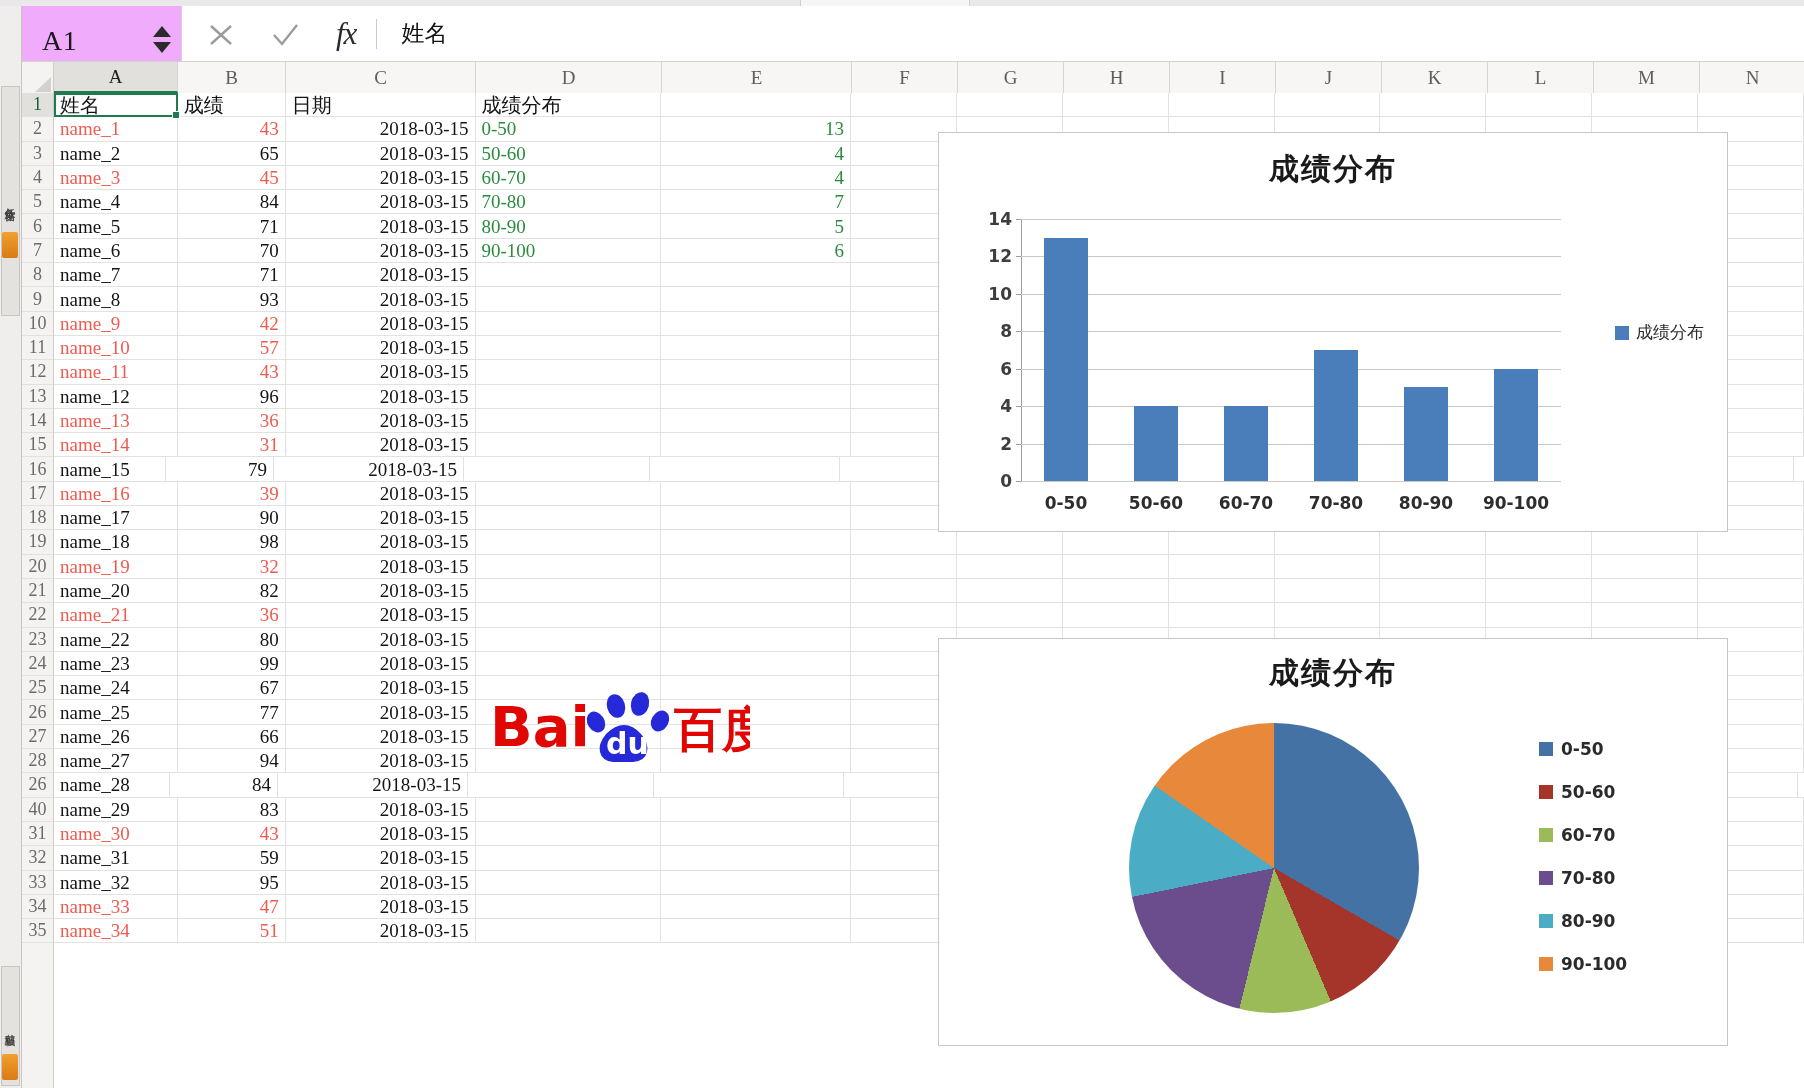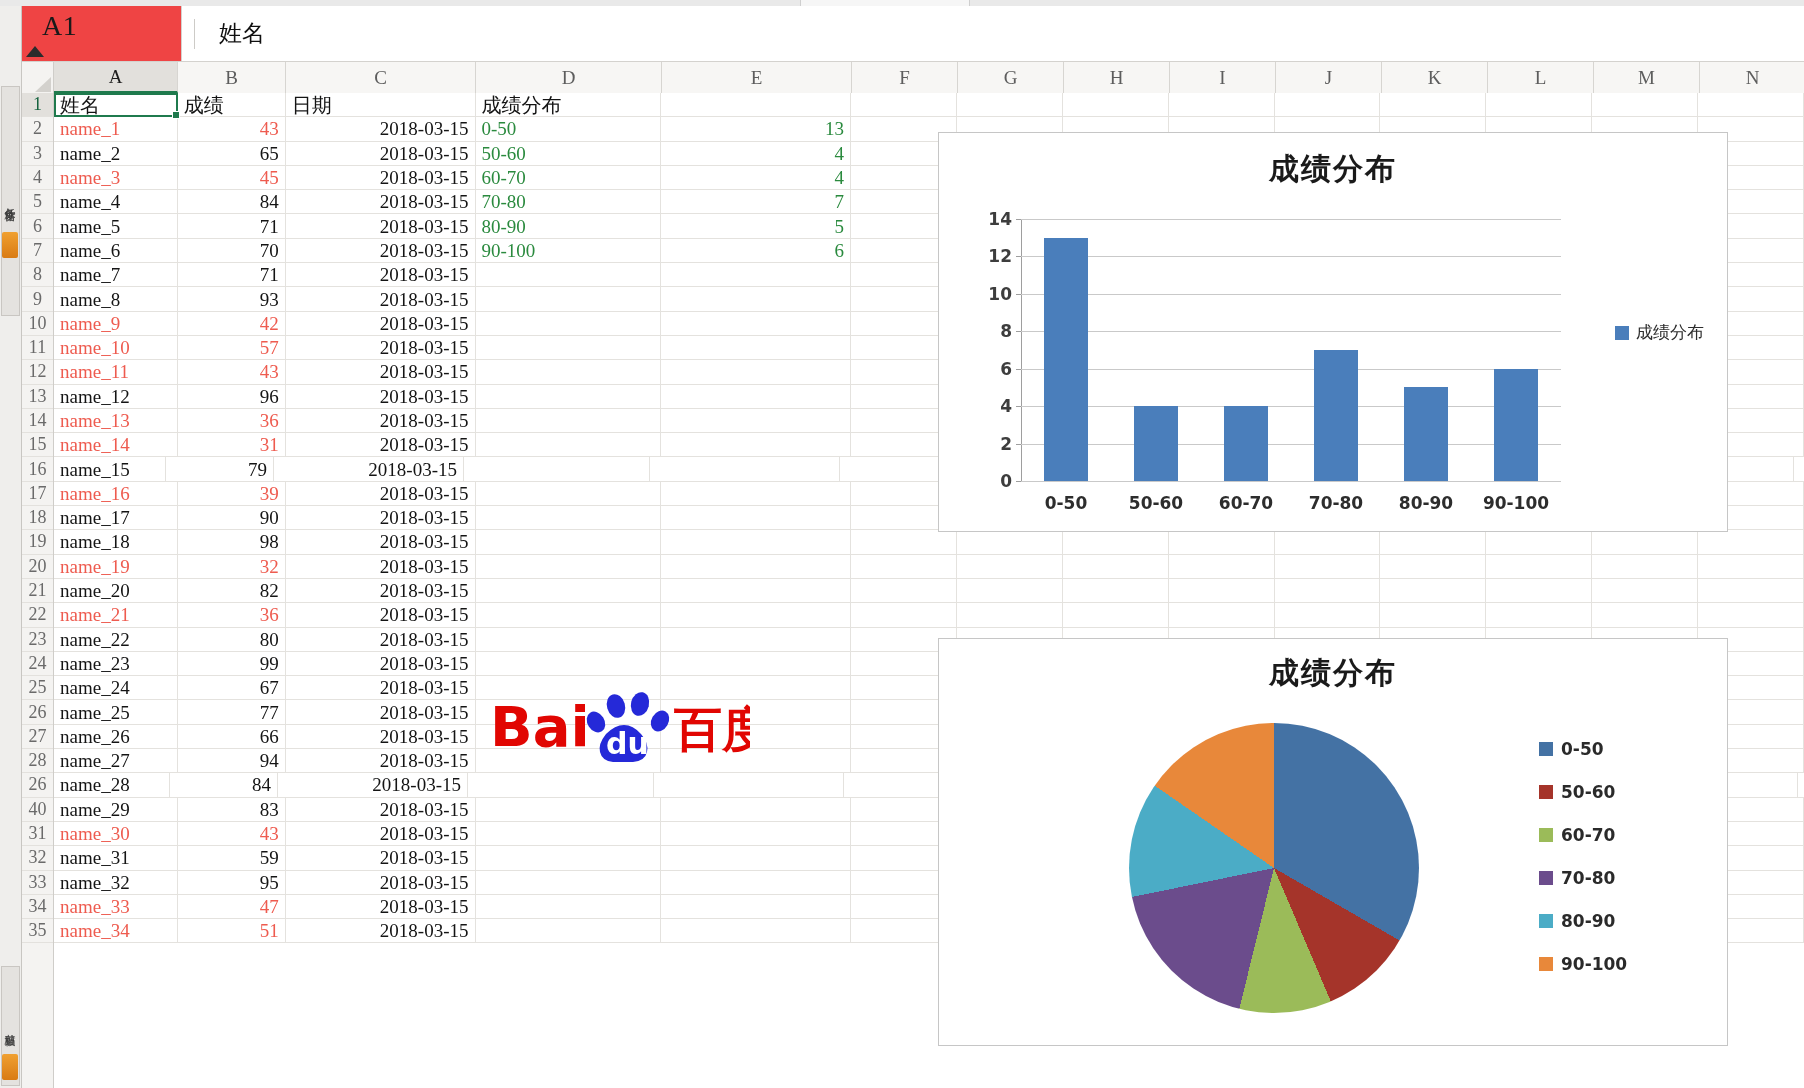--- a/index.html
+++ b/index.html
@@ -61,23 +61,22 @@
   .formula-bar {
     position: absolute; left: 22px; top: 6px; width: 1782px; height: 56px;
     background: #ffffff;
     border-bottom: 1px solid #d4d2ce;
     display: flex; align-items: stretch;
   }
   .namebox-wrap {
     position: relative;
     width: 160px; min-width: 160px;
     border-right: 1px solid #d4d2ce;
-    display: flex; align-items: flex-start;
-    background: #ef4444;
-    flex-direction: column;
+    display: flex; align-items: flex-end;
+    background: #f0abfc;
   }
   .namebox {
     flex: 1;
     padding-left: 20px;
     font-family: "Liberation Serif", serif;
     font-size: 28px;
     color: #1a1a1a;
     letter-spacing: 0.5px;
     background: transparent;
     border: none;
@@ -360,20 +359,30 @@
     <div class="rail-marker rail-marker-b"></div>
   </div>
 
   <div class="formula-bar">
     <div class="namebox-wrap">
       <div class="namebox">A1</div>
       <div class="namebox-spin">
         <div class="spin-up"></div>
         <div class="spin-dn"></div>
       </div>
+    </div>
+    <div class="fbar-btns">
+      <svg class="fb-icon" viewBox="0 0 34 34">
+        <line x1="7" y1="9" x2="27" y2="27" stroke="#9b9b9b" stroke-width="2.4"></line>
+        <line x1="27" y1="9" x2="7" y2="27" stroke="#9b9b9b" stroke-width="2.4"></line>
+      </svg>
+      <svg class="fb-icon" viewBox="0 0 34 34">
+        <polyline points="6,18 14,27 29,8" fill="none" stroke="#9b9b9b" stroke-width="2.4"></polyline>
+      </svg>
+      <span class="fx-label">fx</span>
     </div>
     <div class="fb-sep"></div>
     <div class="formula-content">姓名</div>
   </div>
 
   <div class="grid-area">
     <div class="colhead-row" id="colheads">
       <div class="corner-box"></div>
     <div class="colhead sel" style="width: 124px;">A</div>
         <div class="colhead" style="width: 108px;">B</div>

